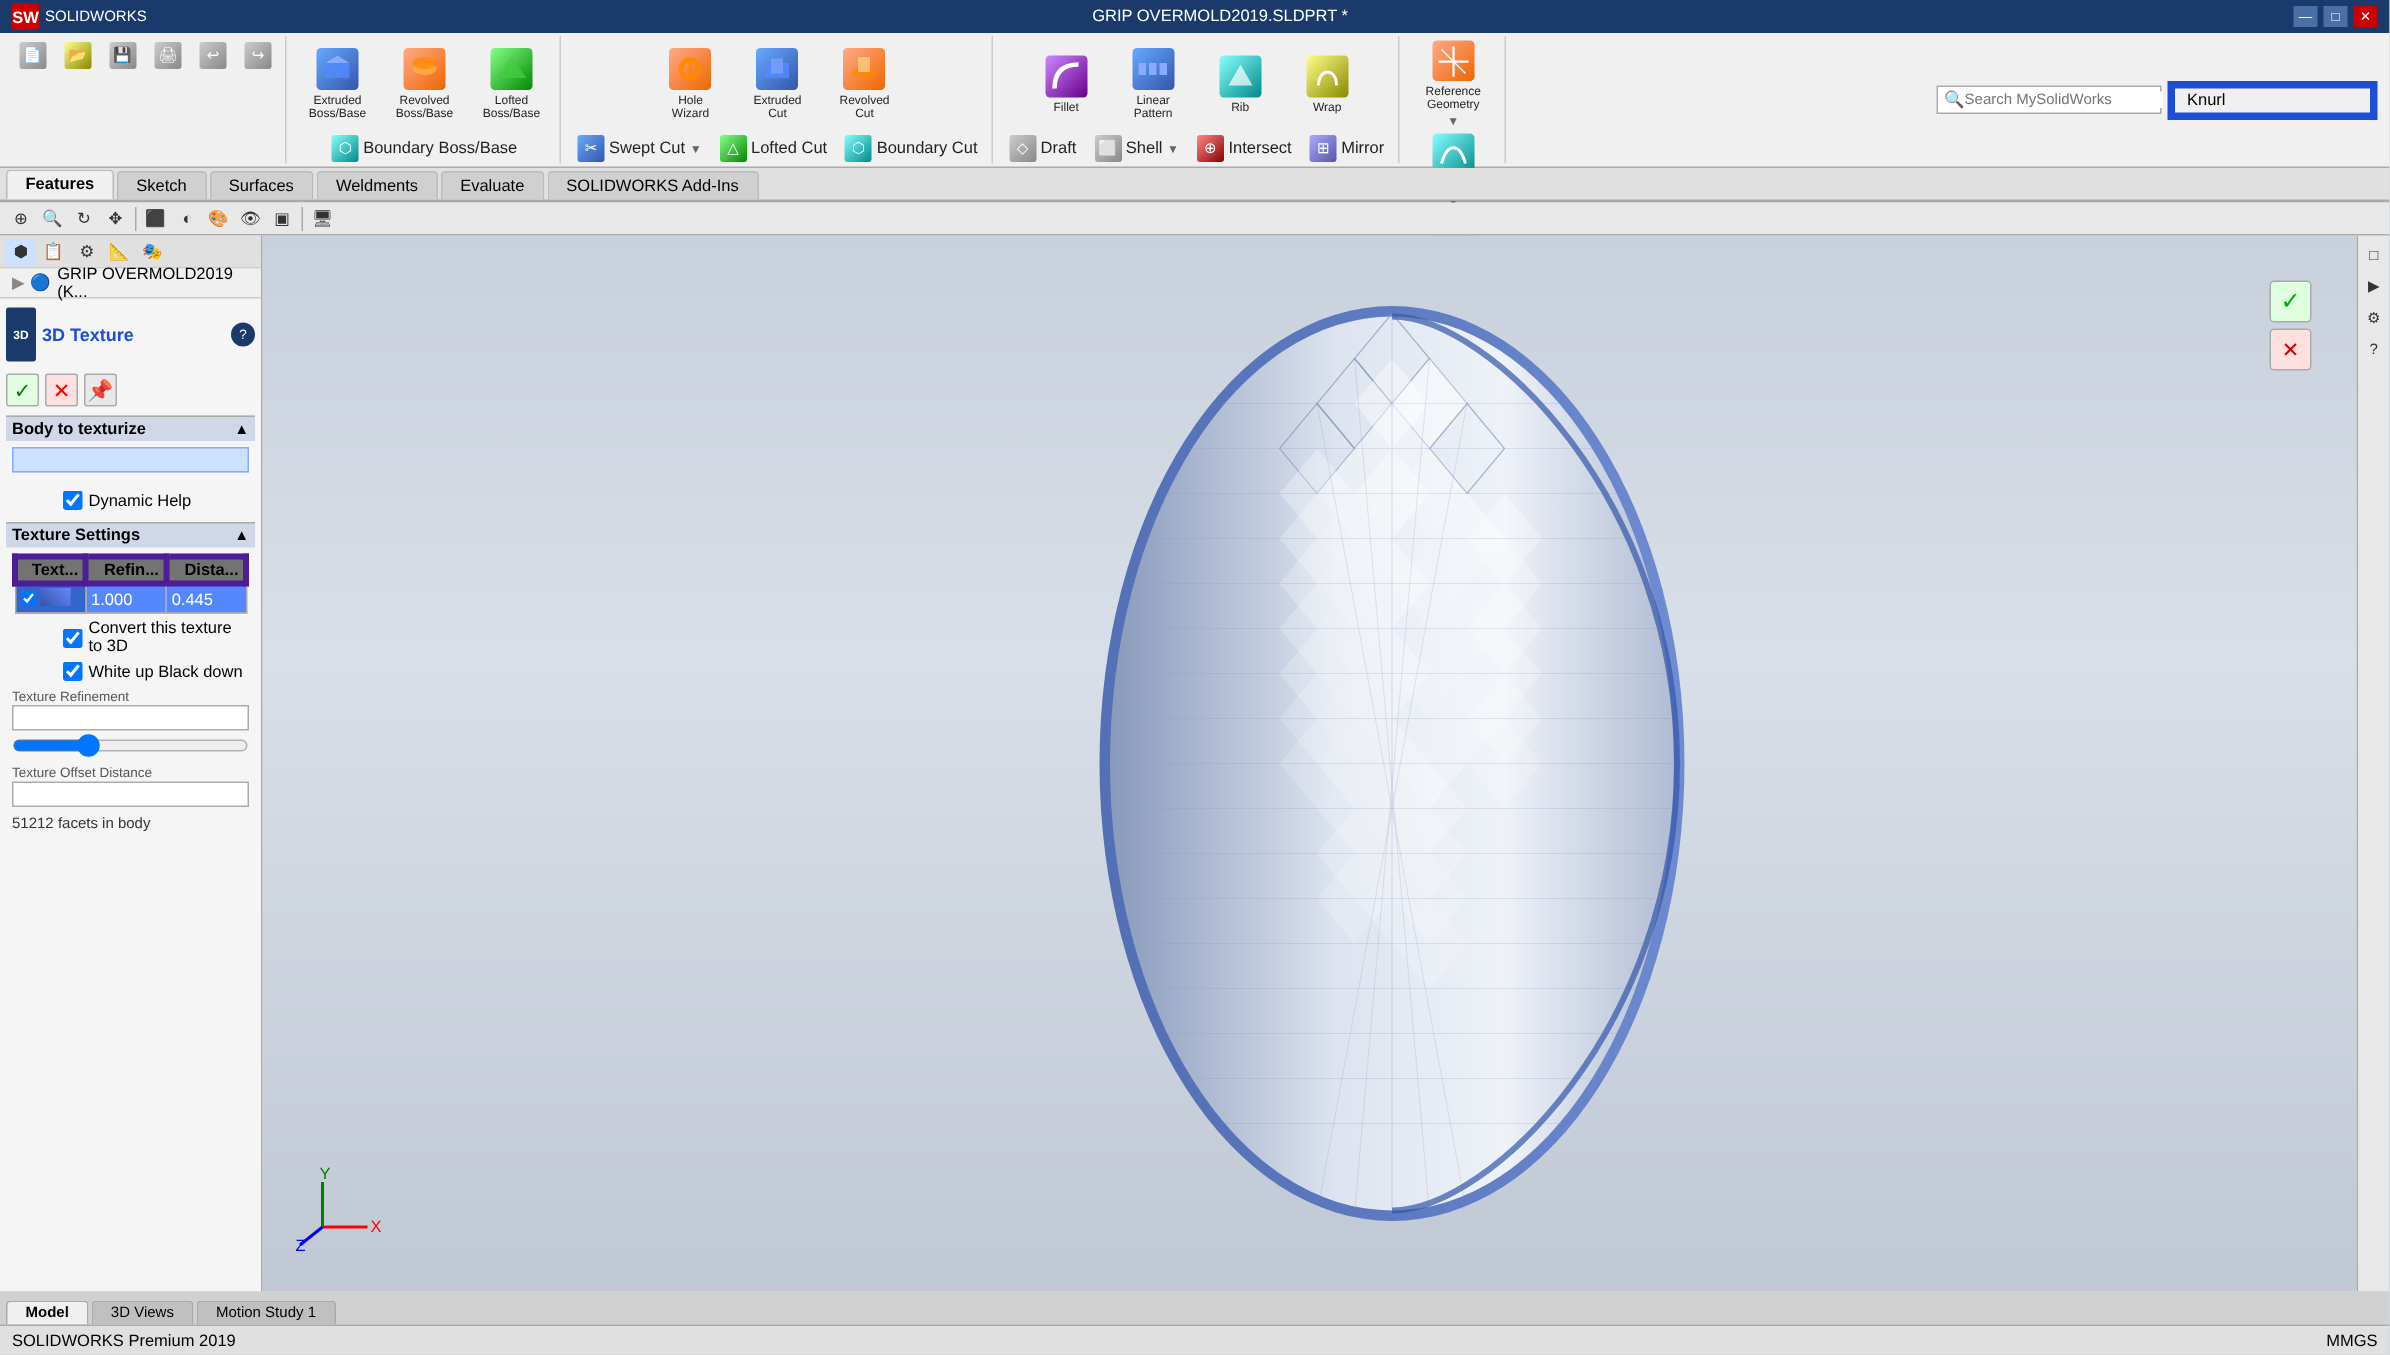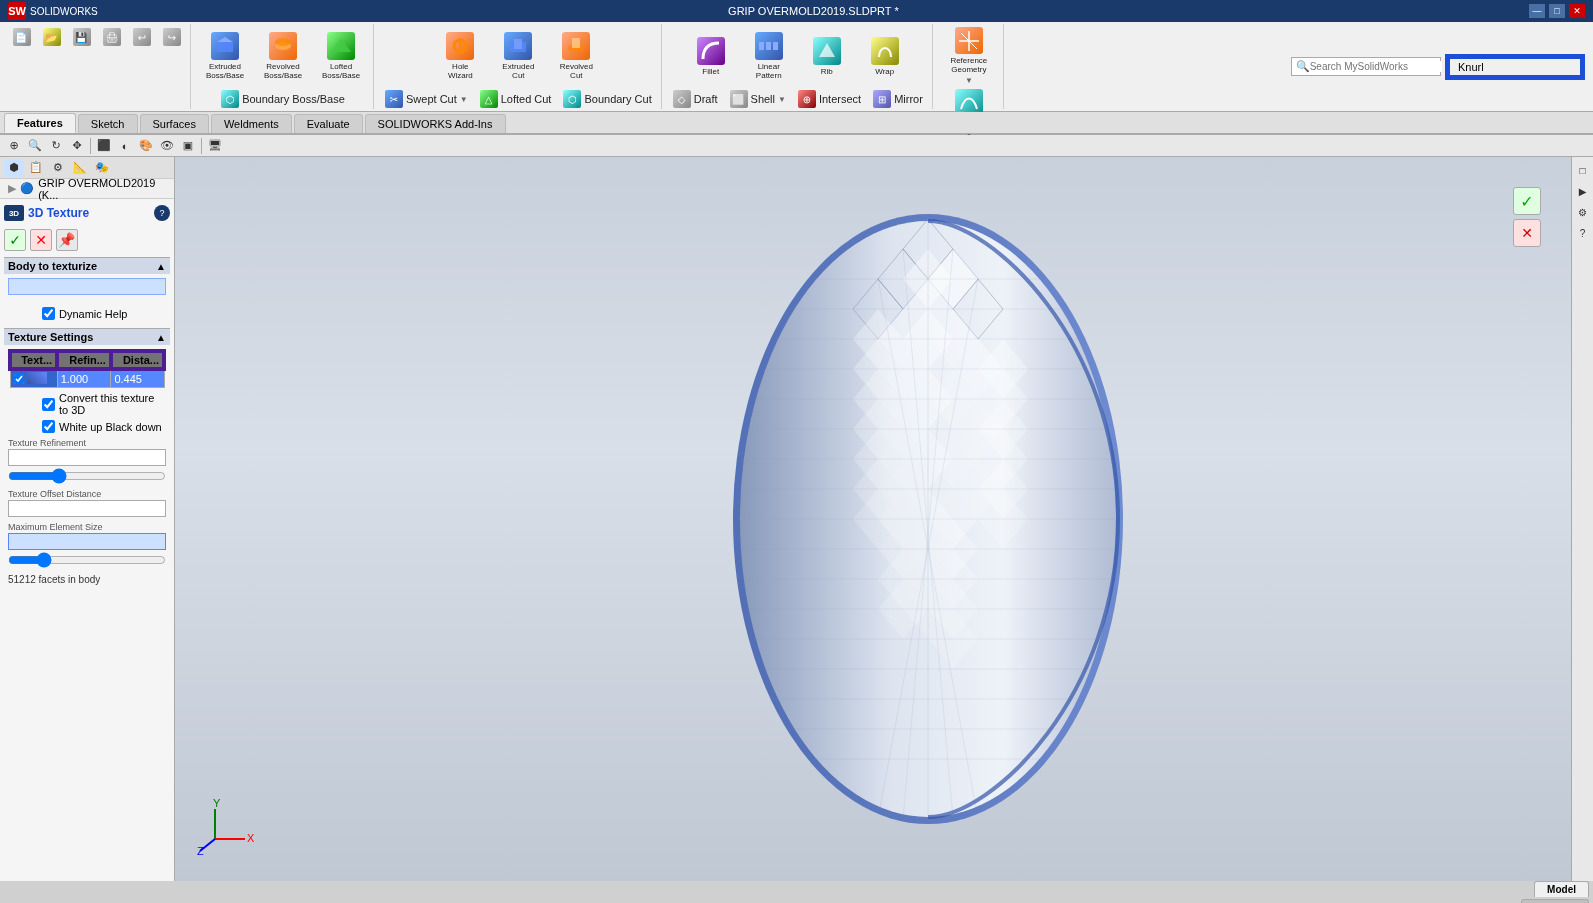--- a/index.html
+++ b/index.html
@@ -198,21 +198,21 @@
       gap: 4px;
     }
 
     .panel-header {
       display: flex;
       align-items: center;
       gap: 4px;
       padding: 2px 0;
     }
     .panel-icon-3d {
-      width: 20px; height: 16px;
+      width: 20px; height: 36px;
       background: #1a3a6b;
       border-radius: 2px;
       display: flex; align-items: center; justify-content: center;
       color: white; font-size: 8px; font-weight: bold;
     }
     .panel-title { font-size: 12px; font-weight: bold; color: #1d4ed8; flex: 1; }
     .help-btn { width: 16px; height: 16px; border-radius: 50%; background: #1a3a6b; color: white; font-size: 9px; display: flex; align-items: center; justify-content: center; cursor: pointer; }
 
     
     .action-row {
@@ -390,21 +390,20 @@
     }
 
     
     #bottom-tabs {
       height: 22px;
       background: #d0d0d0;
       display: flex;
       align-items: flex-end;
       padding: 0 4px;
       gap: 2px;
-      flex-direction: column;
     }
     .bottom-tab {
       padding: 2px 12px;
       background: #c0c0c0;
       border: 1px solid #aaa;
       border-bottom: none;
       border-radius: 3px 3px 0 0;
       cursor: pointer;
       font-size: 10px;
     }
@@ -784,27 +783,20 @@
                 <input type="range" style="width: 100%;" min="0" max="100" value="30">
               </div>
             </div>
           </div>
 
           <div>
             <div class="panel-sub-label">Texture Offset Distance</div>
             <input type="text" class="text-input" style="">
           </div>
 
-          <div>
-            <div class="panel-sub-label">Maximum Element Size</div>
-            <input type="text" class="highlighted-input" style="">
-            <div style="display:flex;align-items:center;margin-top:2px;">
-              <input type="range" style="width: 100%;" min="0" max="100" value="20">
-            </div>
-          </div>
 
           <div class="facets-text">51212 facets in body</div>
         </div>
       </div>
 
     </div>
   </div>
 
   <div id="viewport">
 
@@ -939,13 +931,17 @@
   </div>
 
 </div>
 
 <div style="display:flex;flex-direction:column;">
   <div id="bottom-tabs">
     <div class="bottom-tab active">Model</div>
     <div class="bottom-tab">3D Views</div>
     <div class="bottom-tab">Motion Study 1</div>
   </div>
+  <div id="statusbar">
+    <span>SOLIDWORKS Premium 2019</span>
+    <span>MMGS</span>
+  </div>
 </div>
 
 </body></html>

